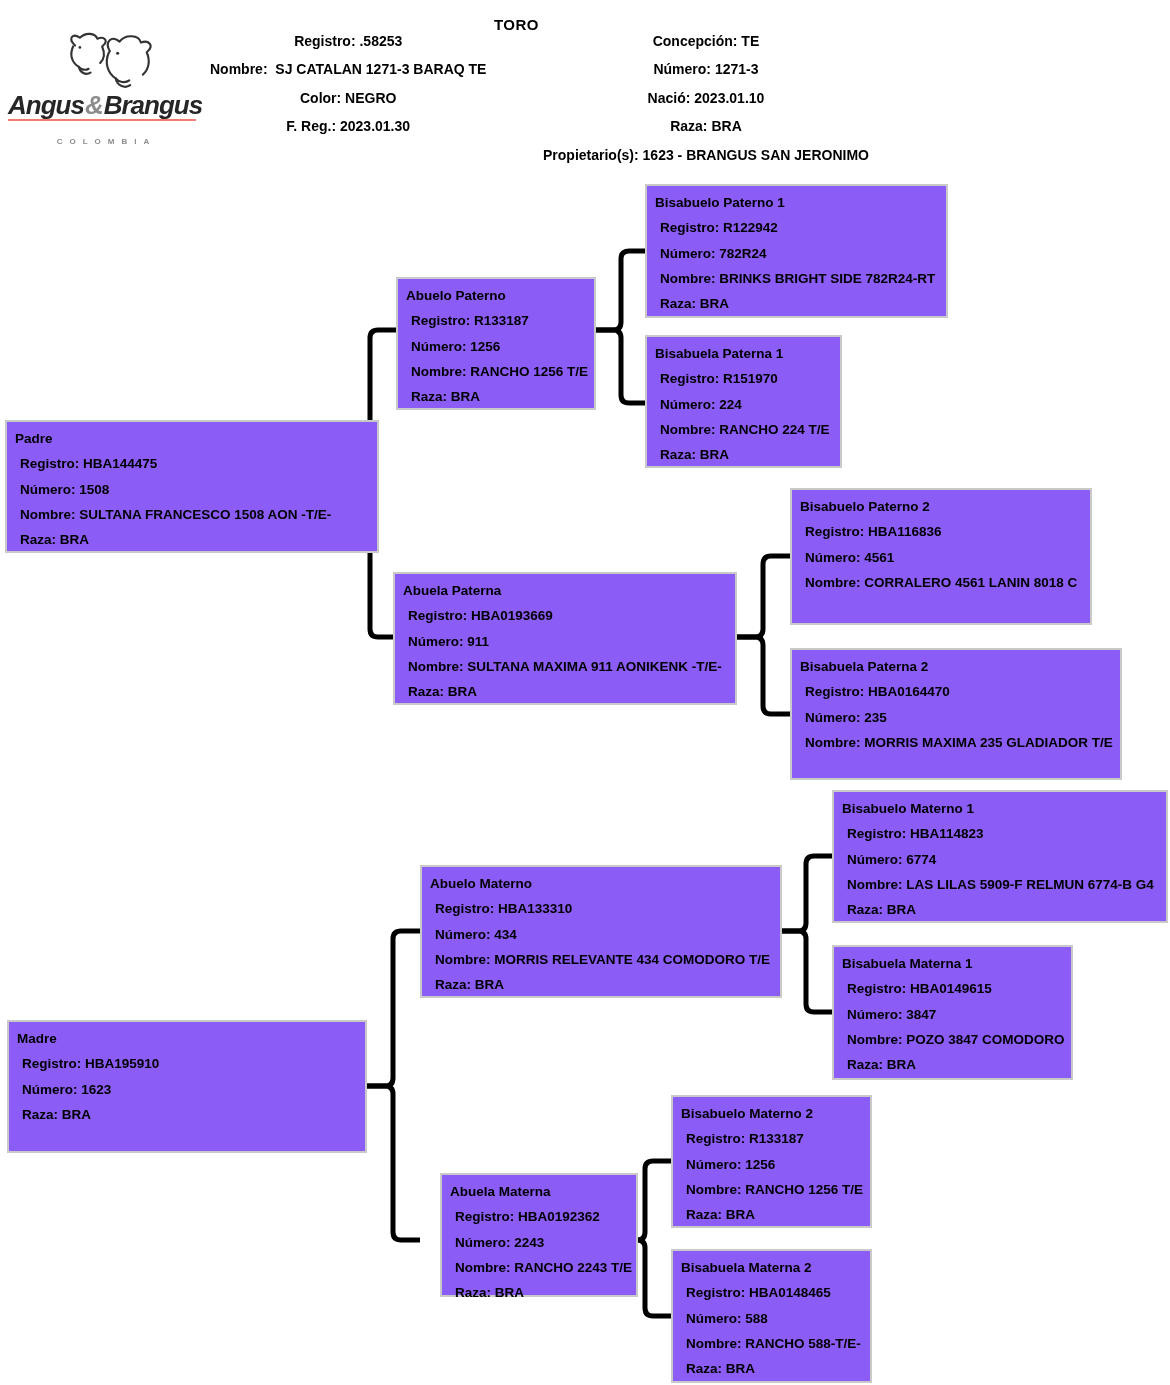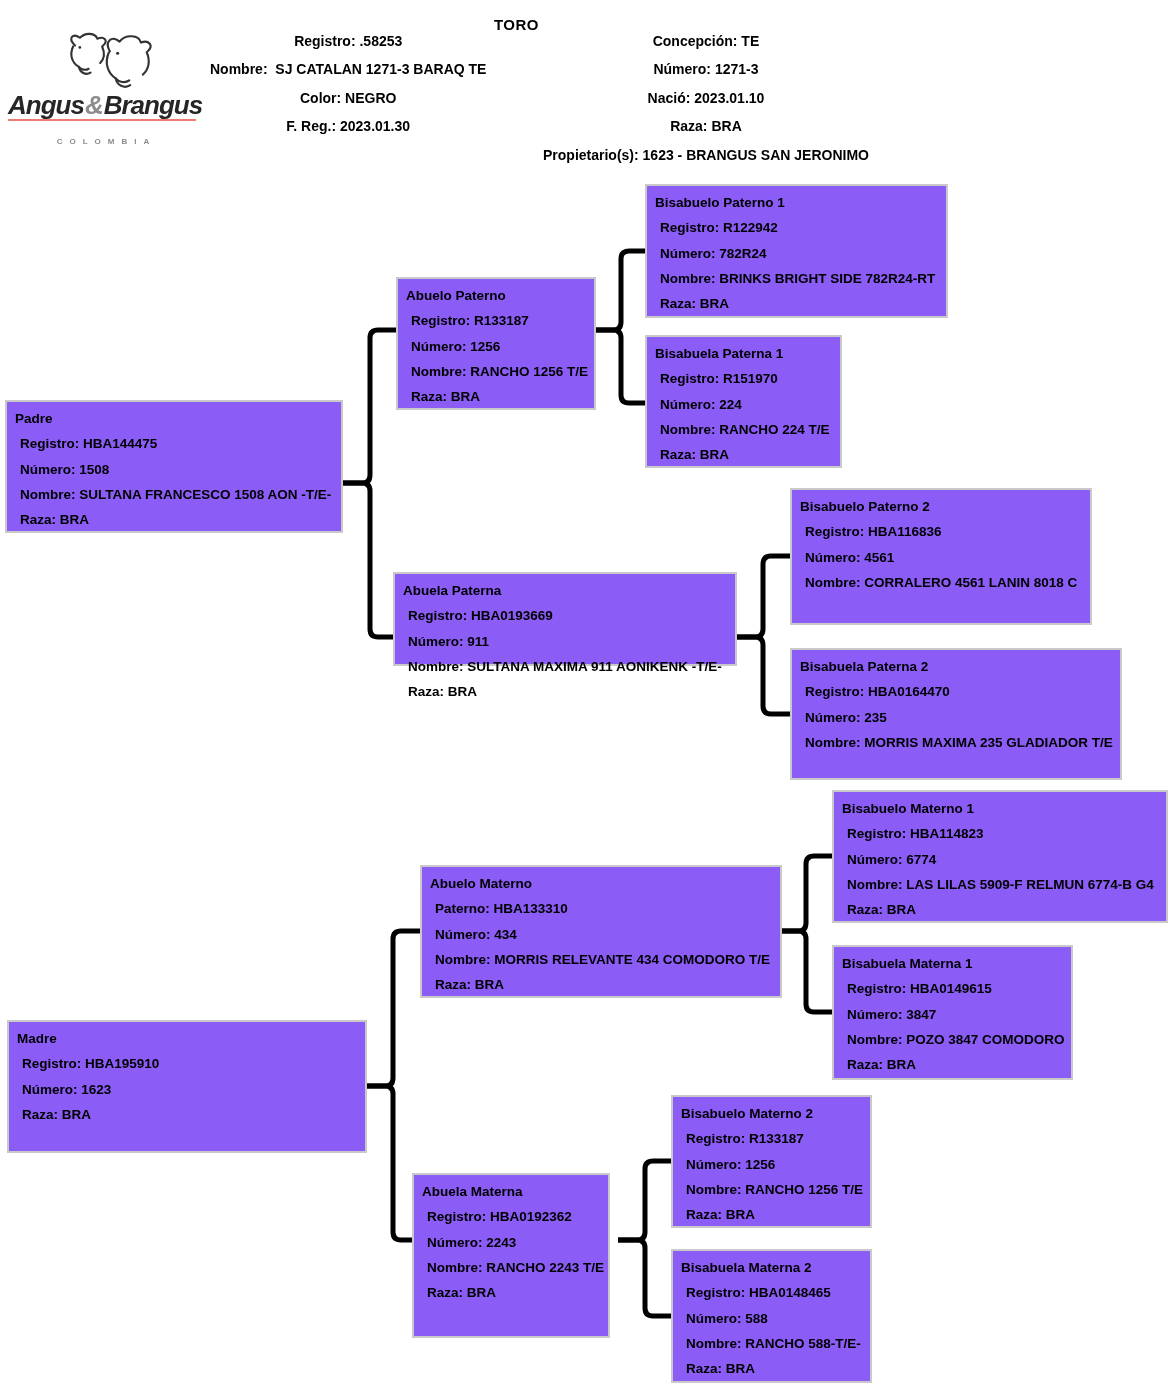--- a/index.html
+++ b/index.html
@@ -85,37 +85,37 @@
     <path d="M737 637 H755 Q763 637 763 629 V564 Q763 556 771 556 H790"></path>
     <path d="M737 637 H755 Q763 637 763 645 V706 Q763 714 771 714 H790"></path>
     <path d="M367 1086 H385 Q393 1086 393 1078 V939 Q393 931 401 931 H420"></path>
     <path d="M367 1086 H385 Q393 1086 393 1094 V1232 Q393 1240 401 1240 H420"></path>
     <path d="M782 931 H798 Q806 931 806 923 V864 Q806 856 814 856 H832"></path>
     <path d="M782 931 H798 Q806 931 806 939 V1004 Q806 1012 814 1012 H832"></path>
     <path d="M618 1240 H637 Q645 1240 645 1232 V1169 Q645 1161 653 1161 H671"></path>
     <path d="M618 1240 H637 Q645 1240 645 1248 V1308 Q645 1316 653 1316 H671"></path>
   </svg>
 
-  <div class="node" style="left:5px;top:400px;width:338px;height:133px">
+  <div class="node" style="left:5px;top:420px;width:374px;height:133px">
     <div>Padre</div>
     <div class="node-line">Registro: HBA144475</div>
     <div class="node-line">Número: 1508</div>
     <div class="node-line">Nombre: SULTANA FRANCESCO 1508 AON -T/E-</div>
     <div class="node-line">Raza: BRA</div>
   </div>
 
   <div class="node" style="left:396px;top:277px;width:200px;height:133px">
     <div>Abuelo Paterno</div>
     <div class="node-line">Registro: R133187</div>
     <div class="node-line">Número: 1256</div>
     <div class="node-line">Nombre: RANCHO 1256 T/E</div>
     <div class="node-line">Raza: BRA</div>
   </div>
 
-  <div class="node" style="left:393px;top:572px;width:344px;height:94px">
+  <div class="node" style="left:393px;top:572px;width:344px;height:133px">
     <div>Abuela Paterna</div>
     <div class="node-line">Registro: HBA0193669</div>
     <div class="node-line">Número: 911</div>
     <div class="node-line">Nombre: SULTANA MAXIMA 911 AONIKENK -T/E-</div>
     <div class="node-line">Raza: BRA</div>
   </div>
 
   <div class="node" style="left:645px;top:184px;width:303px;height:134px">
     <div>Bisabuelo Paterno 1</div>
     <div class="node-line">Registro: R122942</div>
@@ -148,27 +148,27 @@
 
   <div class="node" style="left:7px;top:1020px;width:360px;height:133px">
     <div>Madre</div>
     <div class="node-line">Registro: HBA195910</div>
     <div class="node-line">Número: 1623</div>
     <div class="node-line">Raza: BRA</div>
   </div>
 
   <div class="node" style="left:420px;top:865px;width:362px;height:133px">
     <div>Abuelo Materno</div>
-    <div class="node-line">Paterno: HBA133310</div>
+    <div class="node-line">Registro: HBA133310</div>
     <div class="node-line">Número: 434</div>
     <div class="node-line">Nombre: MORRIS RELEVANTE 434 COMODORO T/E</div>
     <div class="node-line">Raza: BRA</div>
   </div>
 
-  <div class="node" style="left:412px;top:1173px;width:198px;height:165px">
+  <div class="node" style="left:440px;top:1173px;width:198px;height:124px">
     <div>Abuela Materna</div>
     <div class="node-line">Registro: HBA0192362</div>
     <div class="node-line">Número: 2243</div>
     <div class="node-line">Nombre: RANCHO 2243 T/E</div>
     <div class="node-line">Raza: BRA</div>
   </div>
 
   <div class="node" style="left:832px;top:790px;width:336px;height:133px">
     <div>Bisabuelo Materno 1</div>
     <div class="node-line">Registro: HBA114823</div>

